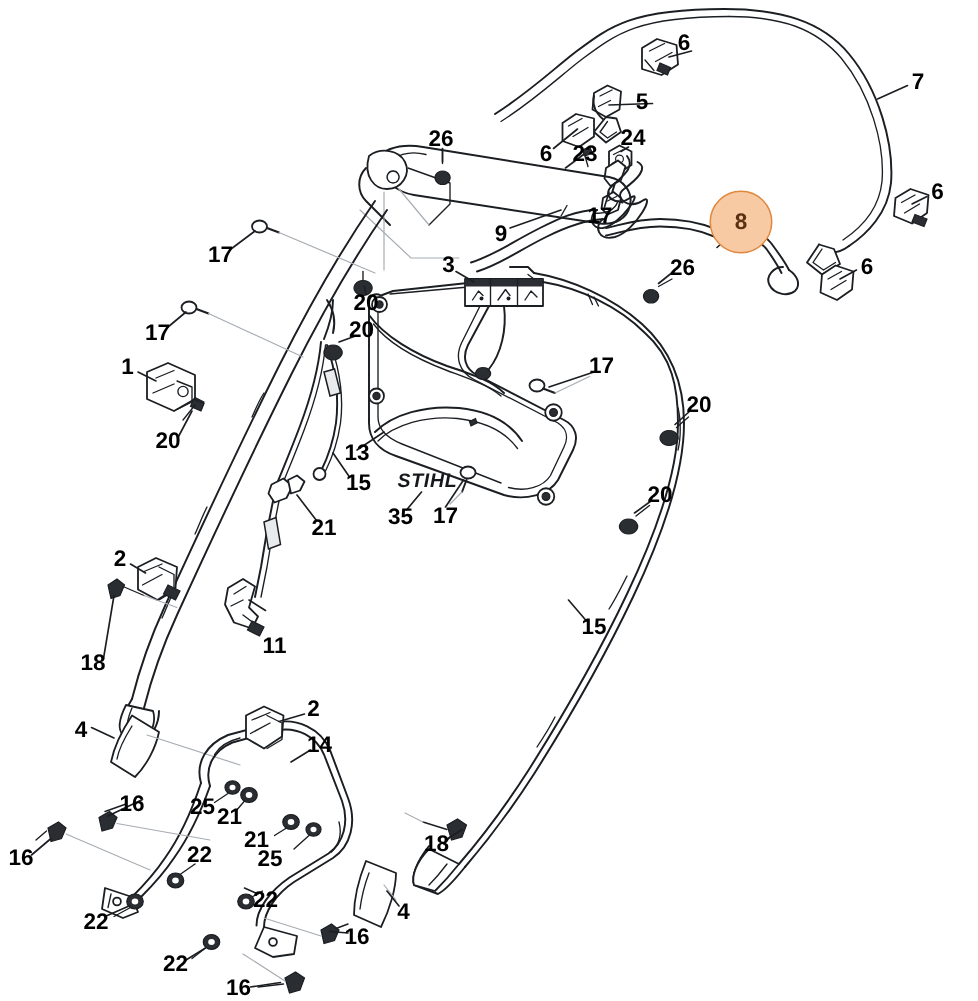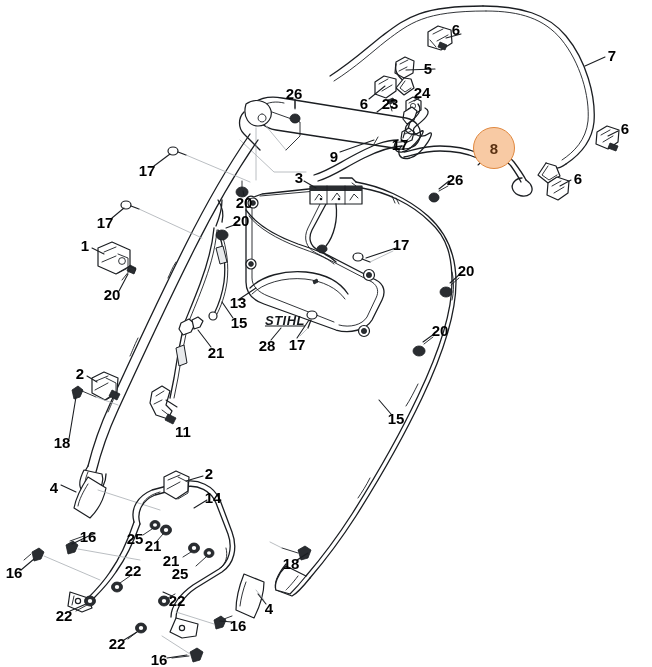--- a/index.html
+++ b/index.html
@@ -462,21 +462,21 @@
       <path class="lead" d="M297 560 L 308 553"></path>
       <path class="lead" d="M70 611 L 86 604"></path>
       <path class="lead" d="M172 596 L 163 592"></path>
       <path class="lead" d="M266 604 L 258 594"></path>
       <path class="lead" d="M124 640 L 137 632"></path>
       <path class="lead" d="M232 622 L 220 621"></path>
       <path class="lead" d="M167 658 L 187 655"></path>
     </g>
   </svg>
 
-  <div class="stihl-logo" style="left:285px; top:320px;text-decoration:underline;">STIHL</div>
+  <div class="stihl-logo" style="left:285px; top:320px;">STIHL</div>
 
   <div id="callout-layer">
       <div class="highlight-disc" style="left: 494px; top: 148px; width: 42px; height: 42px; background: rgb(248, 202, 164); border-color: rgb(224, 136, 63);"></div>
       <div class="callout-label" style="left: 456px; top: 29px;">6</div>
       <div class="callout-label" style="left: 612px; top: 55px;">7</div>
       <div class="callout-label" style="left: 428px; top: 68px;">5</div>
       <div class="callout-label" style="left: 294px; top: 93px;">26</div>
       <div class="callout-label" style="left: 364px; top: 103px;">6</div>
       <div class="callout-label" style="left: 422px; top: 92px;">24</div>
       <div class="callout-label" style="left: 370px; top: 103px; margin-left: 20px;">23</div>
@@ -491,21 +491,21 @@
       <div class="callout-label" style="left: 105px; top: 222px;">17</div>
       <div class="callout-label" style="left: 244px; top: 202px;">20</div>
       <div class="callout-label" style="left: 241px; top: 220px;">20</div>
       <div class="callout-label" style="left: 85px; top: 245px;">1</div>
       <div class="callout-label" style="left: 401px; top: 244px;">17</div>
       <div class="callout-label" style="left: 466px; top: 270px;">20</div>
       <div class="callout-label" style="left: 112px; top: 294px;">20</div>
       <div class="callout-label" style="left: 238px; top: 302px;">13</div>
       <div class="callout-label" style="left: 440px; top: 330px;">20</div>
       <div class="callout-label" style="left: 239px; top: 322px;">15</div>
-      <div class="callout-label" style="left: 267px; top: 345px;">28</div>
+      <div class="callout-label" style="left: 267px; top: 345px;">35</div>
       <div class="callout-label" style="left: 297px; top: 344px;">17</div>
       <div class="callout-label" style="left: 216px; top: 352px;">21</div>
       <div class="callout-label" style="left: 80px; top: 373px;">2</div>
       <div class="callout-label" style="left: 396px; top: 418px;">15</div>
       <div class="callout-label" style="left: 183px; top: 431px;">11</div>
       <div class="callout-label" style="left: 62px; top: 442px;">18</div>
       <div class="callout-label" style="left: 54px; top: 487px;">4</div>
       <div class="callout-label" style="left: 209px; top: 473px;">2</div>
       <div class="callout-label" style="left: 213px; top: 497px;">14</div>
       <div class="callout-label" style="left: 135px; top: 538px;">25</div>

